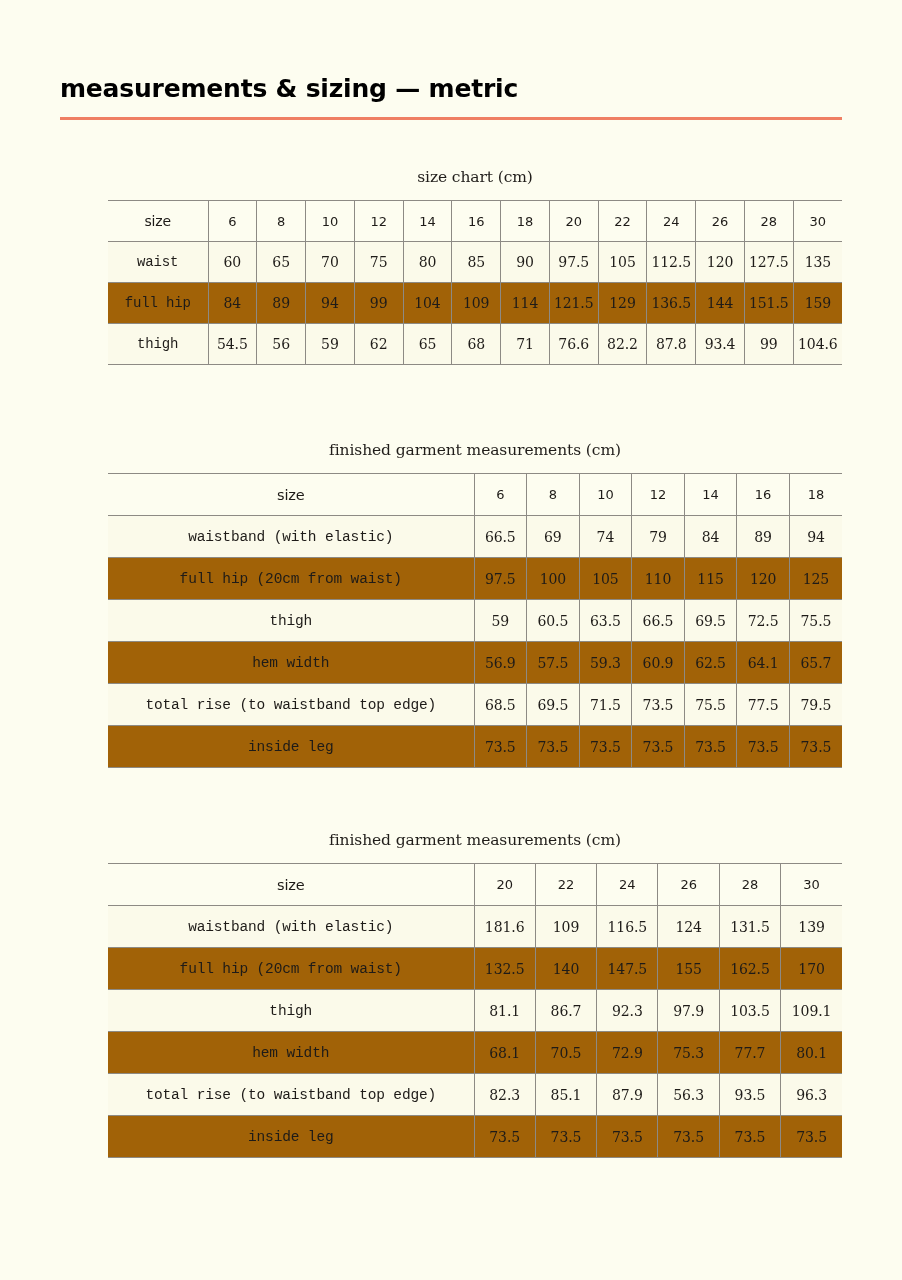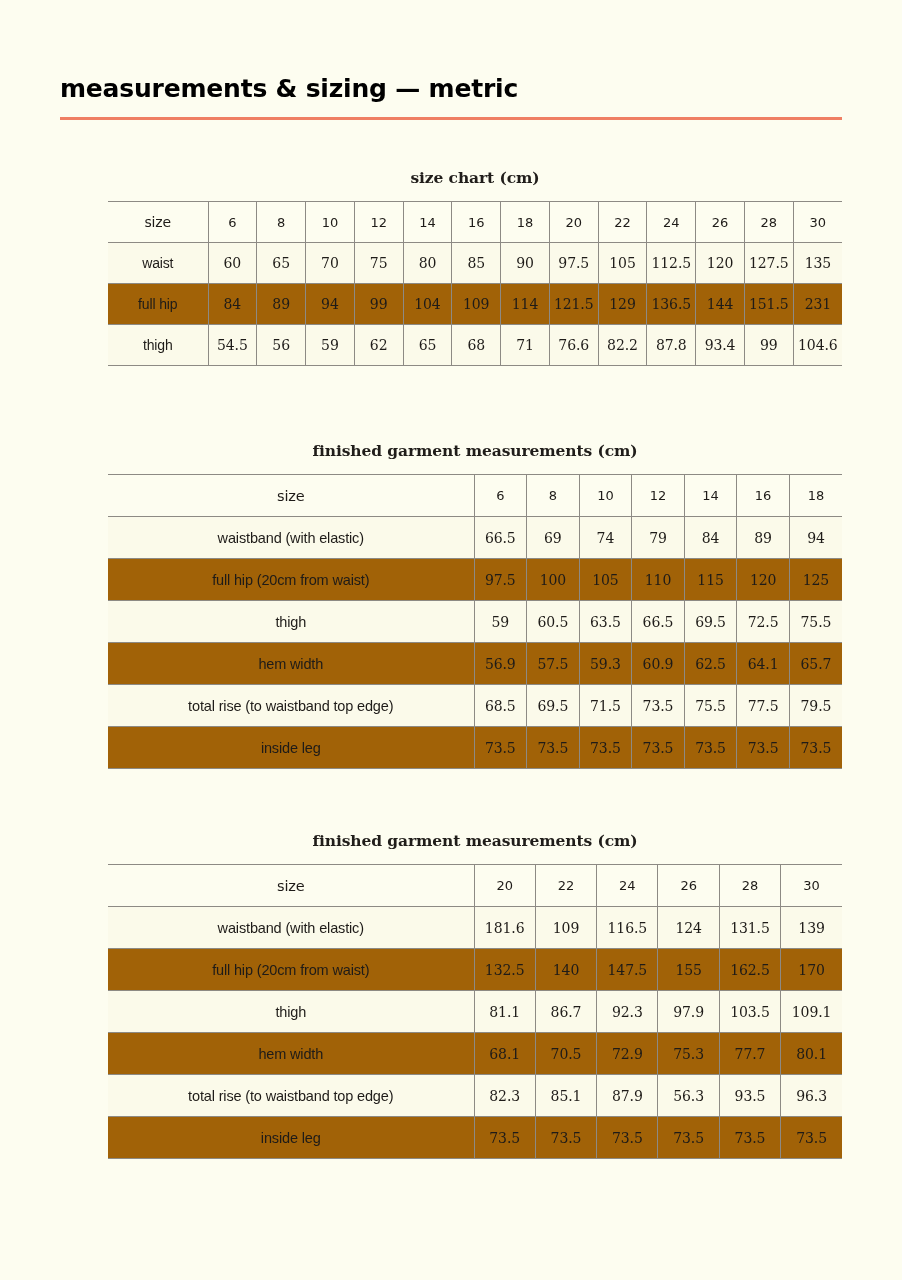--- a/index.html
+++ b/index.html
@@ -53,21 +53,21 @@
     width: 734px;
   }
   #block-1 { top: 168px; }
   #block-2 { top: 441px; }
   #block-3 { top: 831px; }
 
   .table-caption {
     text-align: center;
     font-family: "DejaVu Serif", serif;
     font-size: 15.5px;
-    font-weight: bold;
+    font-weight: normal;
     color: #201d1a;
     margin: 0 0 14px 0;
     letter-spacing: -0.1px;
   }
 
   table.sizing {
     border-collapse: collapse;
     width: 734px;
     table-layout: fixed;
     border-top: 1.6px solid #8d8a84;
@@ -88,21 +88,21 @@
   table.sizing tr:first-child th {
     border-top: none;
   }
   table.sizing td:first-child,
   table.sizing th:first-child {
     border-left: none;
   }
 
   
   .rowlabel {
-    font-family: Liberation Sans, sans-serif;
+    font-family: Liberation Mono, monospace;
     font-size: 14px;
     font-weight: bold;
     text-align: center;
     letter-spacing: -0.15px;
   }
   .hdrlabel {
     font-family: "DejaVu Sans", sans-serif;
     font-size: 14px;
     font-weight: bold;
     text-align: center;
@@ -213,21 +213,21 @@
             <td class="valcell">94</td>
             <td class="valcell">99</td>
             <td class="valcell">104</td>
             <td class="valcell">109</td>
             <td class="valcell">114</td>
             <td class="valcell">121.5</td>
             <td class="valcell">129</td>
             <td class="valcell">136.5</td>
             <td class="valcell">144</td>
             <td class="valcell">151.5</td>
-            <td class="valcell">231</td>
+            <td class="valcell">159</td>
           </tr>
           <tr class="shade-tint">
             <td class="rowlabel">thigh</td>
             <td class="valcell">54.5</td>
             <td class="valcell">56</td>
             <td class="valcell">59</td>
             <td class="valcell">62</td>
             <td class="valcell">65</td>
             <td class="valcell">68</td>
             <td class="valcell">71</td>

